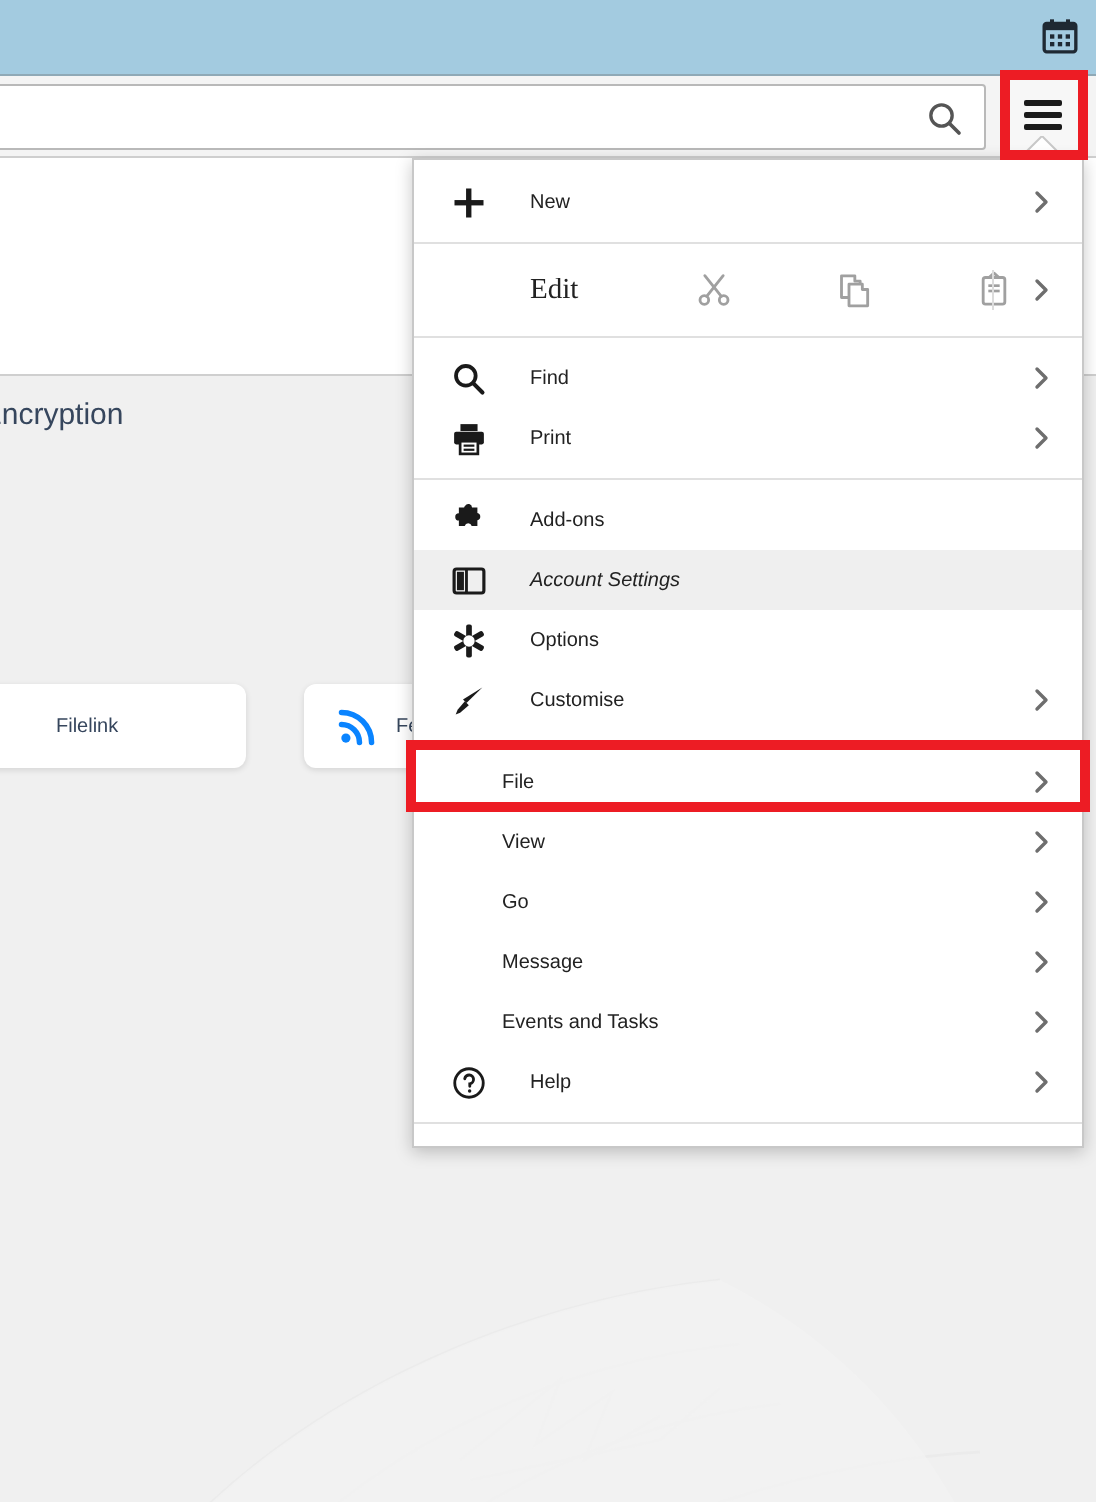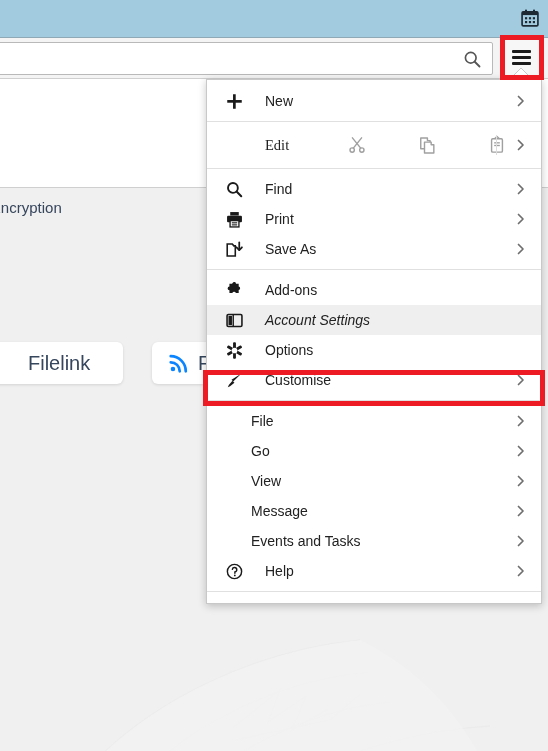--- a/index.html
+++ b/index.html
@@ -32,33 +32,33 @@
   .contentarea{position:absolute;left:0;top:78px;width:548px;height:673px;background:#f0f0f0;
                border-top:1px solid #cfcfcf;}
   .panel-white{position:absolute;left:0;top:79px;width:548px;height:108px;background:#ffffff;
                border-bottom:1px solid #cfcfcf;}
   .subhead{position:absolute;left:-30px;top:199px;font-size:15px;color:#36465d;white-space:nowrap;}
 
   .card{position:absolute;background:#ffffff;border-radius:6px;
         box-shadow:0 1px 3px rgba(0,0,0,.12);display:flex;align-items:center;}
   .card.c1{left:-62px;top:342px;width:185px;height:42px;}
   .card.c2{left:152px;top:342px;width:185px;height:42px;}
-  .card .lbl{font-size:20px;color:#36465d;white-space:nowrap;}
+  .card .lbl{font-size:10px;color:#36465d;white-space:nowrap;}
   .card.c1 .lbl{margin-left:90px;}
   .card.c2 .lbl{margin-left:8px;}
   .rss-icon{margin-left:16px;width:22px;height:22px;flex:none;}
 
   .watermark{position:absolute;left:30px;top:630px;width:480px;height:170px;opacity:.5;}
 
   
   .menu{position:absolute;left:206px;top:79px;width:336px;background:#ffffff;
         border:1px solid #c8c8c8;box-shadow:0 2px 8px rgba(0,0,0,.22);
         z-index:30;padding:6px 0 6px 0;box-sizing:border-box;}
   .mi{position:relative;display:flex;align-items:center;height:30px;padding:0 0 0 16px;
-      font-size:14px;color:#222;box-sizing:border-box;cursor:default;}
+      font-size:10px;color:#222;box-sizing:border-box;cursor:default;}
   .mi .ico{width:22px;height:22px;flex:none;display:flex;align-items:center;justify-content:center;}
   .mi .lbl{margin-left:20px;white-space:nowrap;}
   .mi.noicon .lbl{margin-left:28px;}
   .mi .chev{position:absolute;right:14px;top:50%;transform:translateY(-50%);
             width:12px;height:12px;}
   .mi.disabled{color:#9a9a9a;}
   .mi.highlight{background:#efefef;font-style:italic;}
   .sep{height:1px;background:#e0e0e0;margin:5px 0;}
 
   .edit-row{position:relative;display:flex;align-items:center;height:36px;font-size:14.5px;color:#222;}
@@ -233,35 +233,20 @@
         </svg>
       </span>
       <span class="lbl">Print</span>
       <span class="chev">
         <svg viewBox="0 0 12 12" width="12" height="12">
             <path d="M3.5 1.5 L8 6 L3.5 10.5" fill="none" stroke="#6e6e6e" stroke-width="1.7" stroke-linecap="round" stroke-linejoin="round"></path>
           </svg>
       </span>
     </div>
 
-    <div class="mi">
-      <span class="ico">
-        <svg viewBox="0 0 24 24" width="19" height="19">
-          <path d="M2.8 5 h6.4 l2 2.4 H13 v12.8 H2.8 Z" fill="none" stroke="#1a1a1a" stroke-width="2"></path>
-          <line x1="18" y1="3" x2="18" y2="12.4" stroke="#1a1a1a" stroke-width="2.2" stroke-linecap="round"></line>
-          <path d="M14.6 9.2 L18 12.8 L21.4 9.2" fill="none" stroke="#1a1a1a" stroke-width="2.2" stroke-linecap="round" stroke-linejoin="round"></path>
-        </svg>
-      </span>
-      <span class="lbl">Save As</span>
-      <span class="chev">
-        <svg viewBox="0 0 12 12" width="12" height="12">
-            <path d="M3.5 1.5 L8 6 L3.5 10.5" fill="none" stroke="#6e6e6e" stroke-width="1.7" stroke-linecap="round" stroke-linejoin="round"></path>
-          </svg>
-      </span>
-    </div>
 
 
     <div class="sep"></div>
 
     <div class="mi">
       <span class="ico">
         <svg viewBox="0 0 24 24" width="19" height="19">
           <path d="M9.6 2.4 a2.3 2.3 0 0 1 4.3 1.1 h3.4 v3.5 a2.3 2.3 0 0 1 0 4.5 v3.6 h-3.6 a2.3 2.3 0 0 0 -4.4 0 H5.6 v-3.4 a2.3 2.3 0 0 1 0 -4.6 V3.5 h3.3 a2.3 2.3 0 0 1 .7 -1.1 Z" fill="#1a1a1a"></path>
         </svg>
       </span>
@@ -313,29 +298,29 @@
 
     <div class="mi noicon">
       <span class="lbl">File</span>
       <span class="chev">
         <svg viewBox="0 0 12 12" width="12" height="12">
             <path d="M3.5 1.5 L8 6 L3.5 10.5" fill="none" stroke="#6e6e6e" stroke-width="1.7" stroke-linecap="round" stroke-linejoin="round"></path>
           </svg>
       </span>
     </div>
     <div class="mi noicon">
+      <span class="lbl">View</span>
+      <span class="chev">
+        <svg viewBox="0 0 12 12" width="12" height="12">
+            <path d="M3.5 1.5 L8 6 L3.5 10.5" fill="none" stroke="#6e6e6e" stroke-width="1.7" stroke-linecap="round" stroke-linejoin="round"></path>
+          </svg>
+      </span>
+    </div>
+    <div class="mi noicon">
       <span class="lbl">Go</span>
-      <span class="chev">
-        <svg viewBox="0 0 12 12" width="12" height="12">
-            <path d="M3.5 1.5 L8 6 L3.5 10.5" fill="none" stroke="#6e6e6e" stroke-width="1.7" stroke-linecap="round" stroke-linejoin="round"></path>
-          </svg>
-      </span>
-    </div>
-    <div class="mi noicon">
-      <span class="lbl">View</span>
       <span class="chev">
         <svg viewBox="0 0 12 12" width="12" height="12">
             <path d="M3.5 1.5 L8 6 L3.5 10.5" fill="none" stroke="#6e6e6e" stroke-width="1.7" stroke-linecap="round" stroke-linejoin="round"></path>
           </svg>
       </span>
     </div>
     <div class="mi noicon">
       <span class="lbl">Message</span>
       <span class="chev">
         <svg viewBox="0 0 12 12" width="12" height="12">

